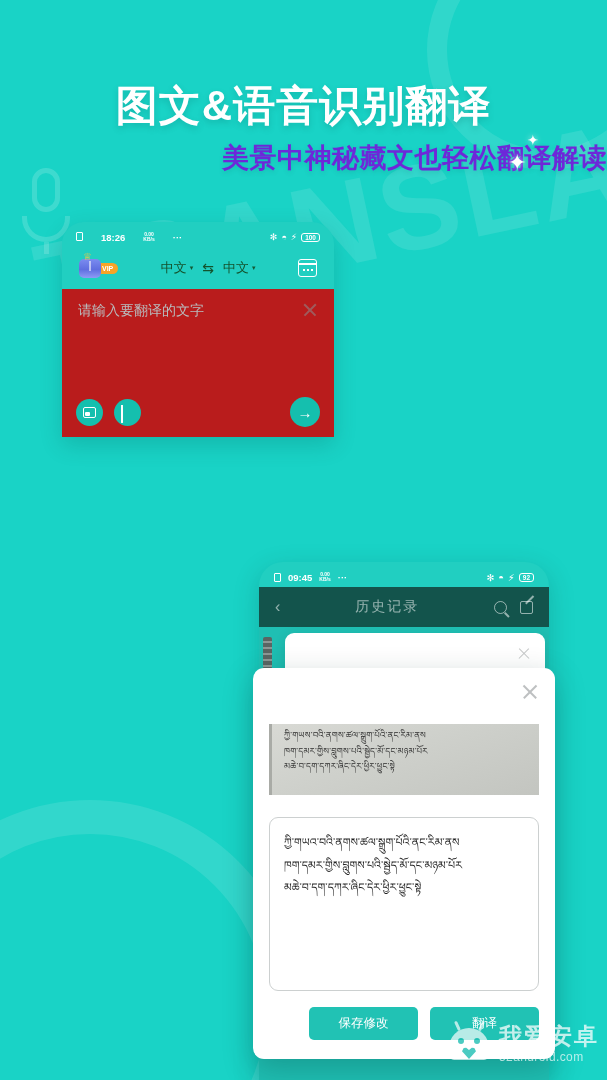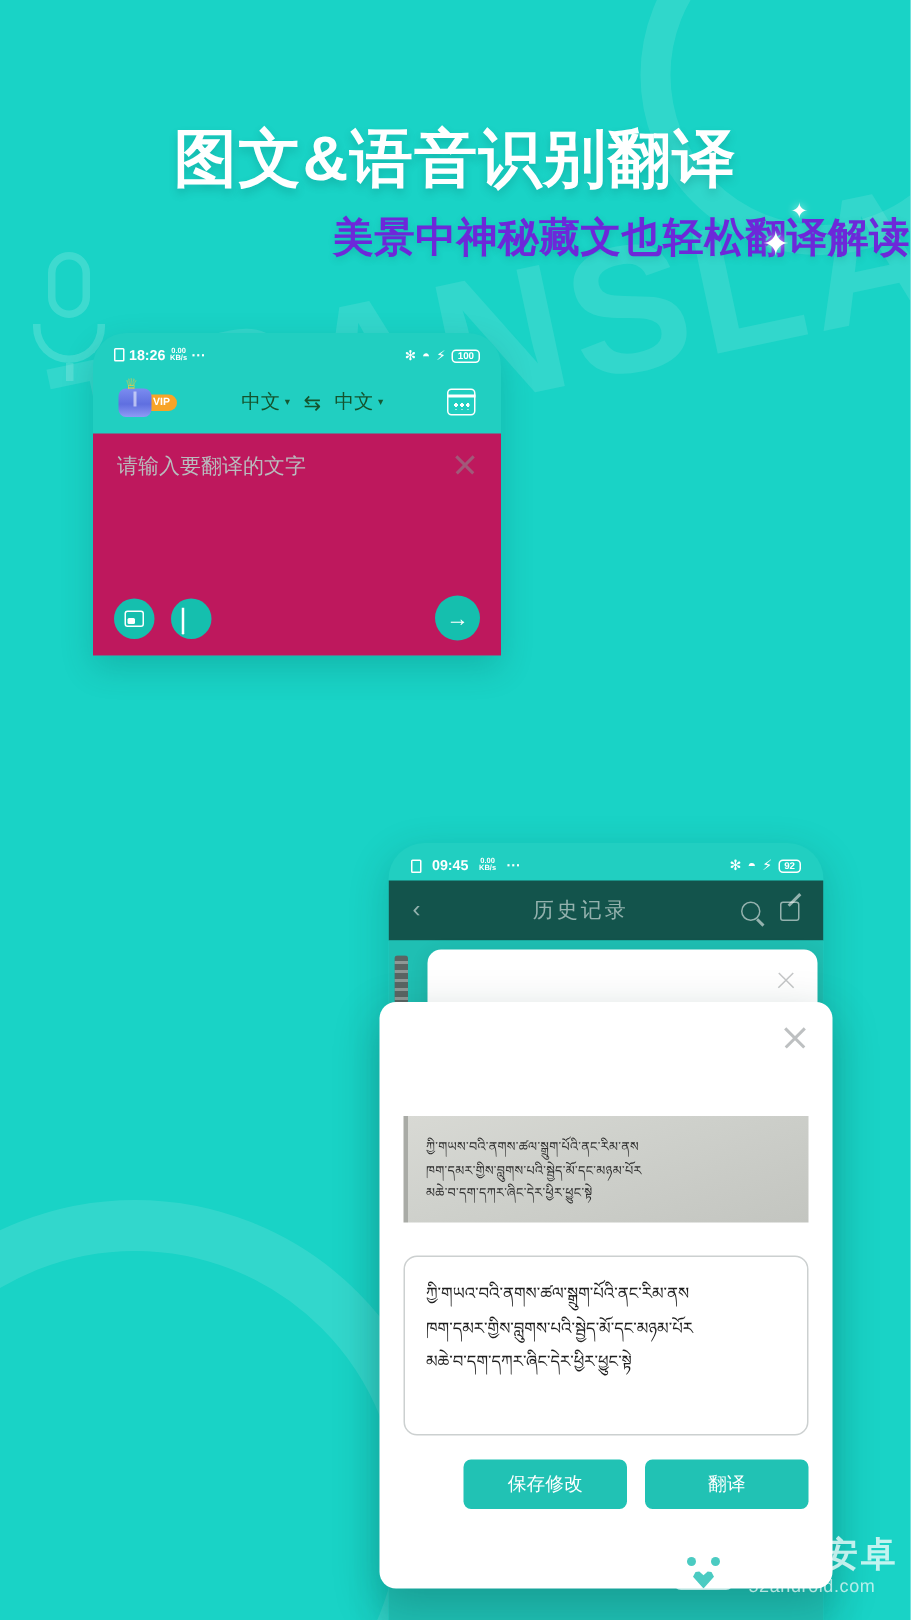--- a/index.html
+++ b/index.html
@@ -93,21 +93,21 @@
     box-shadow: 0 8px 22px rgba(0,70,65,0.20);
     padding: 5px 5px 0 5px;
     overflow: hidden;
   }
   .p1-status {
     height: 20px;
     display: flex; align-items: center;
     padding: 0 9px;
     color: #fff; font-size: 9.5px; font-weight: 700;
   }
-  .p1-status .left { display: flex; gap: 3px; }
+  .p1-status .left { display: flex; gap: 18px; }
   .p1-status .right { margin-left: auto; display: flex; align-items: center; gap: 4px; font-size: 9px; }
   .sim-ico {
     width: 7px; height: 9px; border: 1.2px solid #fff; border-radius: 1px;
     display: inline-block;
   }
   .netspeed { font-size: 5px; line-height: 1.05; text-align: center; font-weight: 700; }
   .battery-pill {
     border: 1.2px solid #fff; border-radius: 3px;
     padding: 0px 3px; font-size: 6.5px; font-weight: 700;
   }
@@ -155,21 +155,21 @@
     height: 1.7px; background: #fff;
   }
   .cal-ico::after {
     content: ""; position: absolute; left: 3px; bottom: 3px;
     width: 11px; height: 5px;
     background:
       radial-gradient(#fff 45%, transparent 46%) 0 0/4px 4px repeat;
   }
 
   .p1-body {
-    background: #be185d;
+    background: #b91c1c;
     height: 152px;
     margin: 0 -5px;
     position: relative;
   }
   .p1-input-row {
     display: flex; align-items: flex-start;
     padding: 13px 16px 0 16px;
   }
   .p1-placeholder { color: #b9bcbe; font-size: 14px; flex: 1; }
   .x-ico {
@@ -327,38 +327,38 @@
     width: 18px; height: 18px; opacity: .5; cursor: pointer;
   }
   .modal-x::before, .modal-x::after {
     content: ""; position: absolute; left: 0; top: 8px;
     width: 18px; height: 1.5px; background: #7d8284;
   }
   .modal-x::before { transform: rotate(45deg); }
   .modal-x::after { transform: rotate(-45deg); }
 
   .photo-strip {
-    margin-top: 76px;
+    margin-top: 56px;
     height: 71px;
     background: linear-gradient(160deg,#d8d9d4 0%,#cfd1cc 40%,#c3c5c0 100%);
     border-left: 3px solid #a9aba6;
-    padding: 14px 10px 0 12px;
+    padding: 4px 10px 0 12px;
     overflow: hidden;
   }
   .photo-strip .tline {
     font-size: 8.5px;
     color: #2b2b2b;
     line-height: 1.85;
     font-family: "DejaVu Sans", "Liberation Sans", sans-serif;
     white-space: nowrap;
     letter-spacing: .2px;
   }
   .tib-box {
     margin-top: 22px;
-    height: 120px;
+    height: 174px;
     border: 1px solid #ccd0d0;
     border-radius: 9px;
     padding: 14px 14px 0 14px;
   }
   .tib-box .tline {
     font-size: 11px;
     color: #1d1d1d;
     line-height: 2.05;
     font-family: "DejaVu Sans", "Liberation Sans", sans-serif;
     white-space: nowrap;

